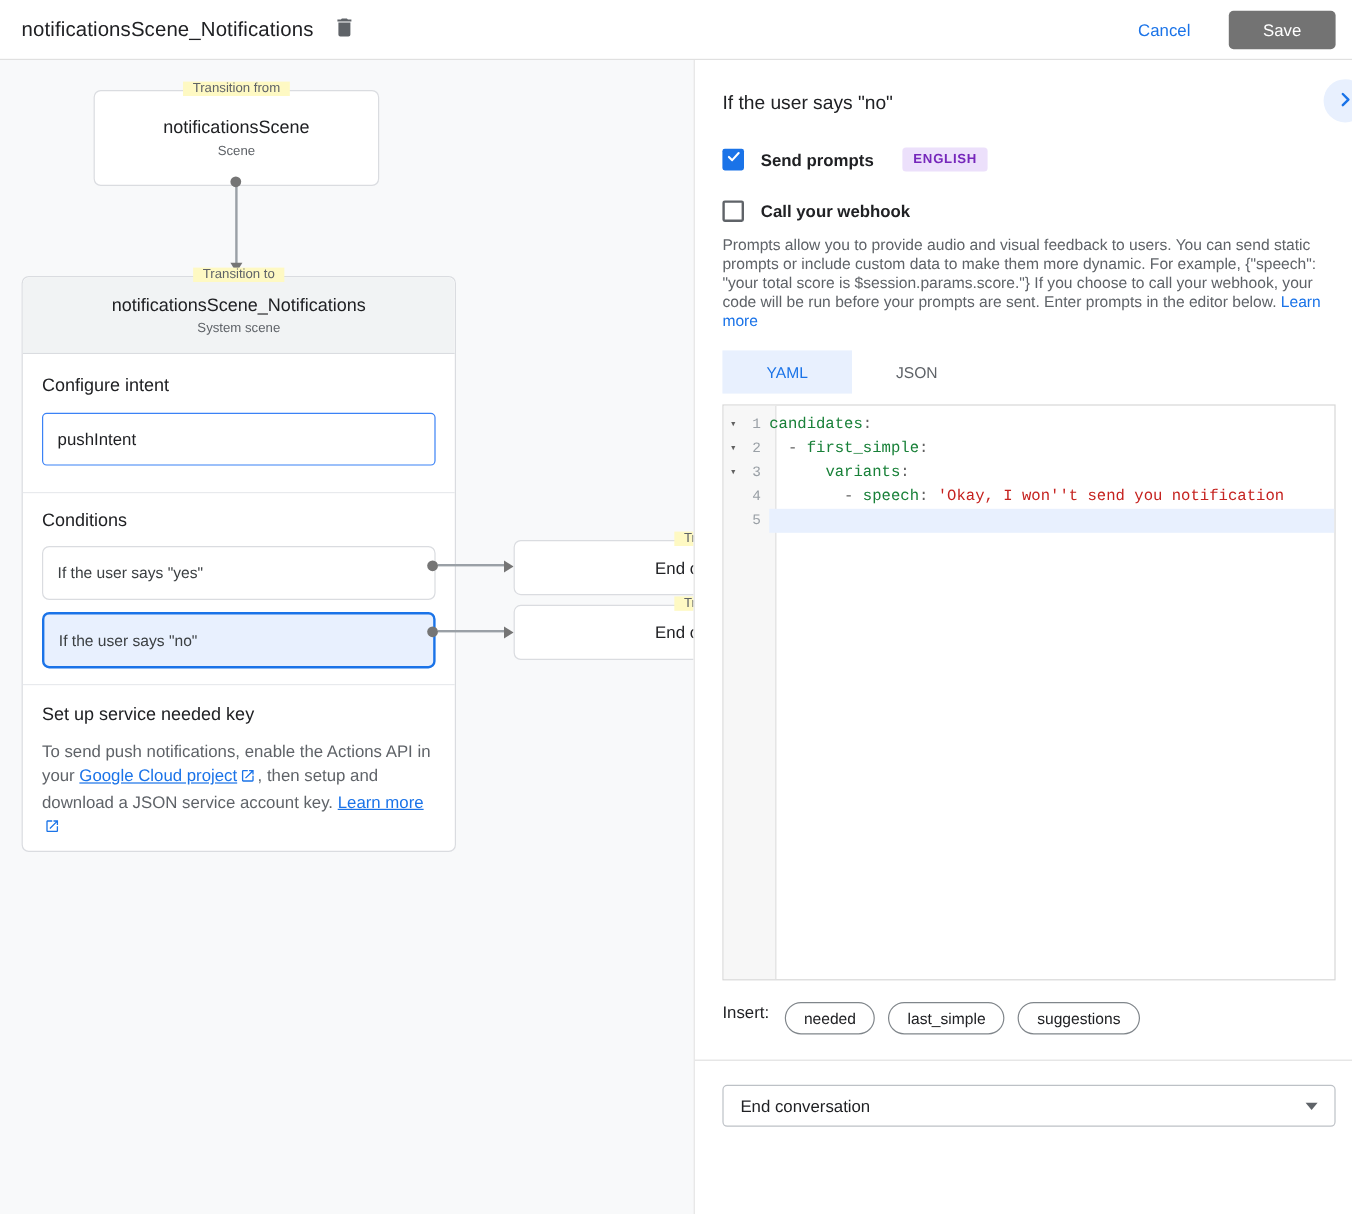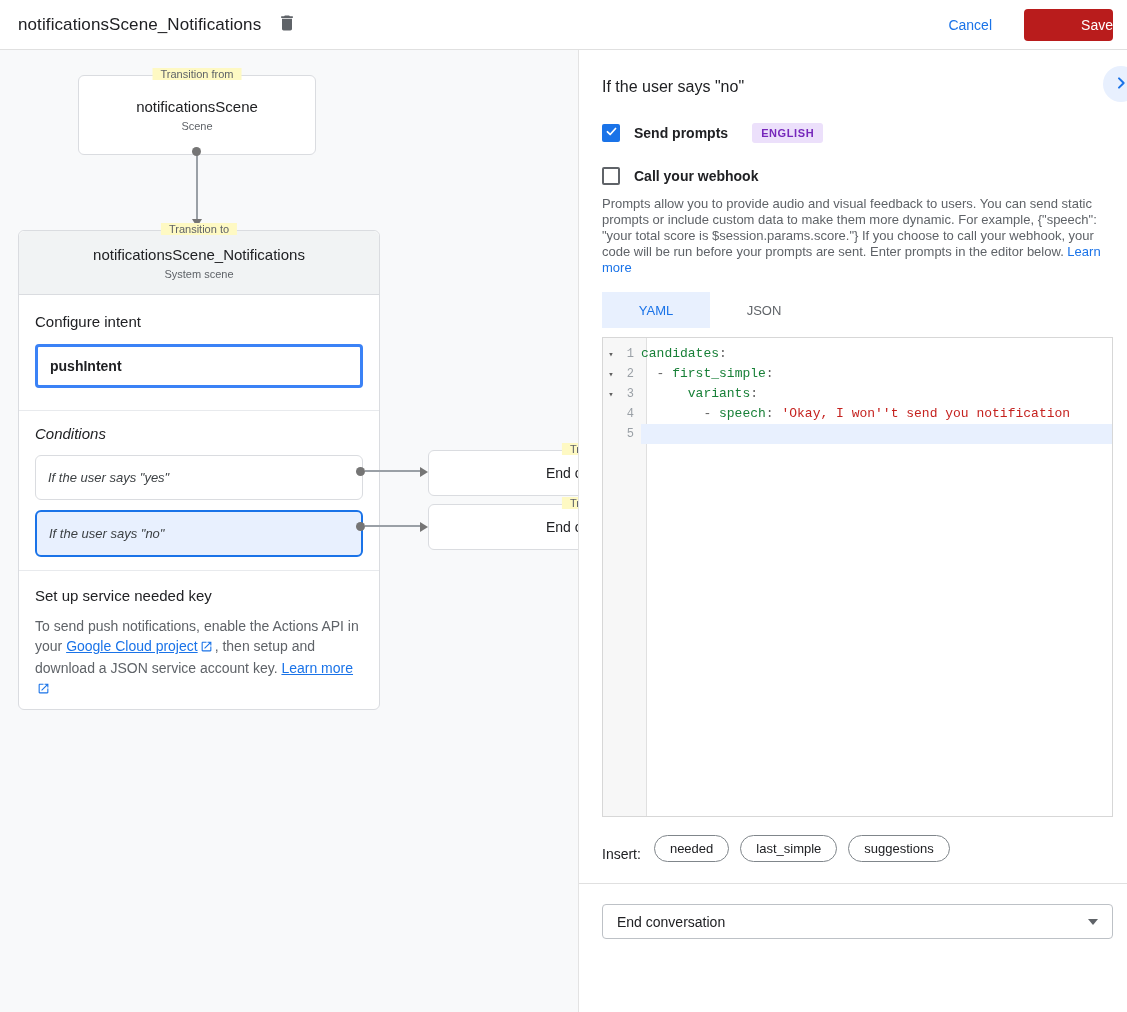--- a/index.html
+++ b/index.html
@@ -8,22 +8,22 @@
   .screen { position:relative; width:1127px; height:1012px; overflow:hidden; background:#fff; }
 
   
   .topbar { position:absolute; top:0; left:0; width:1127px; height:50px; background:#fff;
             border-bottom:1px solid #e0e0e0; display:flex; align-items:center; padding:0 14px 0 18px; z-index:30; }
   .topbar h1 { font-size:17px; font-weight:400; color:#202124; letter-spacing:0.1px; }
   .trash-btn { background:none; border:none; margin-left:16px; cursor:pointer; display:flex; align-items:center; }
   .topbar-spacer { flex:1; }
   .cancel-btn { background:none; border:none; color:#1a73e8; font-size:14px; font-weight:500;
                 font-family:"Liberation Sans",sans-serif; margin-right:32px; cursor:pointer; }
-  .save-btn { background:#b91c1c; color:#fff; border:none; border-radius:4px; height:32px; width:89px;
-              font-size:14px; font-weight:500; font-family:"Liberation Sans",sans-serif; cursor:pointer;text-align:right; }
+  .save-btn { background:#737373; color:#fff; border:none; border-radius:4px; height:32px; width:89px;
+              font-size:14px; font-weight:500; font-family:"Liberation Sans",sans-serif; cursor:pointer; }
 
   
   .left-panel { position:absolute; top:50px; left:0; width:578px; height:962px; background:#f8f9fa; overflow:hidden; }
   .legend { position:absolute; top:-8px; left:50%; transform:translateX(-50%); background:#fef9c3;
             padding:0 8px; font-size:11px; color:#5f6368; white-space:nowrap; }
   .node-box { position:absolute; background:#fff; border:1px solid #dadce0; border-radius:6px; }
   .from-box { left:78px; top:25px; width:238px; height:80px; display:flex; flex-direction:column;
               align-items:center; justify-content:center; gap:5px; }
   .node-name { font-size:15px; color:#202124; }
   .node-type { font-size:11px; color:#5f6368; }
@@ -35,22 +35,22 @@
                 border-right:5px solid transparent; border-top:8px solid #757575; }
   .arrow-right { position:absolute; width:0; height:0; border-top:5px solid transparent;
                  border-bottom:5px solid transparent; border-left:8px solid #757575; }
 
   .to-card { left:18px; top:180px; width:362px; height:480px; border-radius:6px; }
   .to-card-header { background:#f1f3f4; border-bottom:1px solid #dadce0; border-radius:6px 6px 0 0;
                     height:64px; display:flex; flex-direction:column; align-items:center; justify-content:center; gap:5px; }
   .card-section { padding:0 16px; }
   .card-divider { border-top:1px solid #e8eaed; }
   .section-heading { font-size:15px; font-weight:400; color:#202124; }
-  .intent-box { margin-top:14px; height:44px; border:3px solid #3b82f6; border-radius:4px; background:#fff;
-                display:flex; align-items:center; padding:0 12px; font-size:14px; color:#202124;font-weight:bold; }
+  .intent-box { margin-top:14px; height:44px; border:1px solid #3b82f6; border-radius:4px; background:#fff;
+                display:flex; align-items:center; padding:0 12px; font-size:14px; color:#202124; }
   .cond-row { height:45px; border:1px solid #dadce0; border-radius:6px; background:#fff;
               display:flex; align-items:center; padding:0 12px; font-size:13px; color:#3c4043; }
   .cond-row.selected { border:2px solid #1a73e8; background:#e8f0fe; height:47px; }
   .svc-text { margin-top:12px; font-size:14px; line-height:20px; color:#5f6368; }
   .link { color:#1a73e8; text-decoration:underline; cursor:pointer; }
   .ext-icon { display:inline-block; vertical-align:-2px; margin:0 2px; }
 
   .end-box { position:absolute; left:428px; width:344px; height:46px; background:#fff;
              border:1px solid #dadce0; border-radius:6px; display:flex; align-items:center; justify-content:center;
              font-size:14px; color:#202124; }
@@ -86,21 +86,21 @@
   .ed-lines { position:relative; padding-top:6px; }
   .ed-line { display:flex; height:20px; align-items:center; }
   .fold { width:16px; text-align:center; font-size:9px; color:#616161; flex:0 0 auto; cursor:pointer; }
   .lnum { width:22px; text-align:right; font-size:12px; color:#9aa0a6; flex:0 0 auto; padding-right:7px; }
   .code { flex:1; height:20px; line-height:20px; font-size:13px; white-space:pre; overflow:hidden; }
   .code.active { background:#e8f0fe; }
   .tk-key { color:#188038; }
   .tk-p { color:#616161; }
   .tk-str { color:#c5221f; }
 
-  .insert-row { margin-top:18px; display:flex; align-items:flex-end; gap:11px; }
+  .insert-row { margin-top:18px; display:flex; align-items:flex-start; gap:11px; }
   .insert-label { font-size:14px; color:#202124; margin-right:2px; }
   .chip { border:1px solid #80868b; border-radius:14px; background:#fff; padding:5px 15px;
           font-size:13px; color:#202124; font-family:"Liberation Sans",sans-serif; cursor:pointer; }
 
   .rp-divider { margin-top:21px; height:1px; background:#e0e0e0; width:549px; }
   .trans-heading { margin-top:21px; font-size:16px; font-weight:400; color:#202124; }
   .trans-desc { margin-top:14px; font-size:13px; line-height:17px; color:#5f6368; }
   .dropdown { margin-top:20px; width:511px; height:35px; border:1px solid #bdc1c6; border-radius:4px;
               background:#fff; display:flex; align-items:center; padding:0 14px; font-size:14px;
               color:#202124; cursor:pointer; }
@@ -145,21 +145,21 @@
         <div class="node-type">System scene</div>
       </div>
 
       <div class="card-section" style="padding-top:18px; padding-bottom:22px;">
         <div class="section-heading">Configure intent</div>
         <div class="intent-box">pushIntent</div>
       </div>
 
       <div class="card-divider"></div>
 
-      <div class="card-section" style="padding-top:14px; padding-bottom:13px;font-style:italic;">
+      <div class="card-section" style="padding-top:14px; padding-bottom:13px;">
         <div class="section-heading">Conditions</div>
         <div class="cond-row" style="margin-top:13px;">If the user says "yes"</div>
         <div class="cond-row selected" style="margin-top:10px;">If the user says "no"</div>
       </div>
 
       <div class="card-divider"></div>
 
       <div class="card-section" style="padding-top:16px;">
         <div class="section-heading">Set up service needed key</div>
         <div class="svc-text"><span>To send push notifications, enable the Actions API in your </span><span class="link">Google Cloud project</span><span class="ext-icon"><svg width="13" height="13" viewBox="0 0 24 24" fill="#1a73e8">

